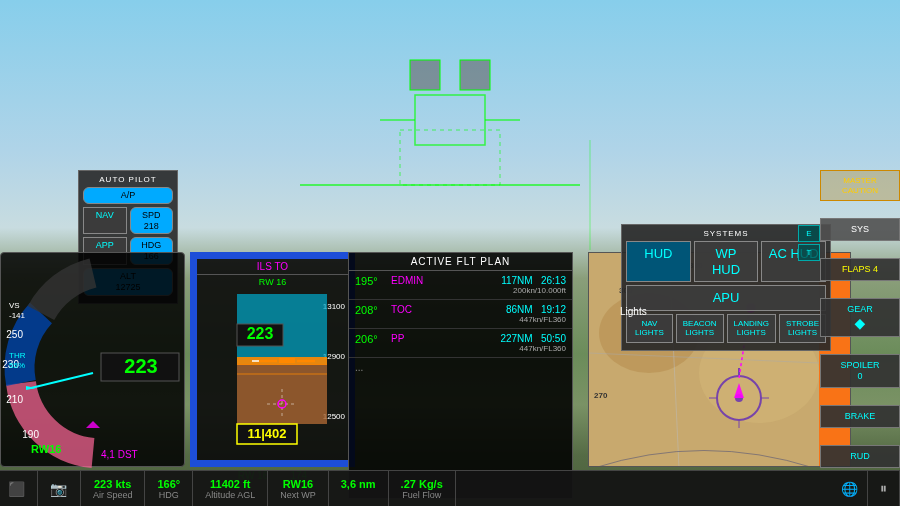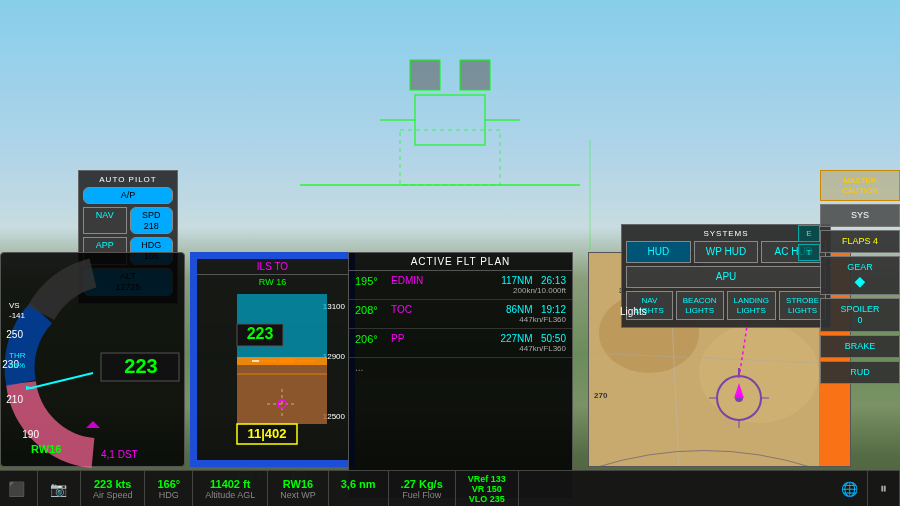--- a/index.html
+++ b/index.html
@@ -211,21 +211,21 @@
     }
     .sys-row {
       display: flex;
       gap: 3px;
       margin-bottom: 3px;
     }
     .sys-btn {
       background: rgba(60,60,60,0.9);
       border: 1px solid #888;
       color: #00ffff;
-      font-size: 10px;
+      font-size: 13px;
       text-align: center;
       padding: 4px 6px;
       cursor: pointer;
       flex: 1;
       line-height: 1.2;
     }
     .sys-btn.active {
       background: #005577;
     }
 
@@ -239,21 +239,21 @@
       z-index: 9;
     }
     .right-btn {
       background: rgba(50,50,50,0.92);
       border: 1px solid #777;
       color: #00ffff;
       font-size: 9px;
       text-align: center;
       padding: 5px 12px;
       cursor: pointer;
-      margin-bottom: 3px;
+      margin-bottom: 17px;
       line-height: 1.2;
     }
     .right-btn.yellow { color: #ffff00; }
     .right-btn.white { color: #fff; background: rgba(80,80,80,0.9); }
     .right-btn.master-caution {
       background: rgba(180,120,0,0.3);
       border-color: #cc8800;
       color: #ffcc00;
       font-size: 8px;
     }
@@ -550,25 +550,20 @@
     <span class="status-label">Next WP</span>
   </div>
   <div class="status-item">
     <span class="status-value">3,6 nm</span>
     <span class="status-label">&nbsp;</span>
   </div>
   <div class="status-item">
     <span class="status-value">.27 Kg/s</span>
     <span class="status-label">Fuel Flow</span>
   </div>
-  <div class="status-item">
-    <span class="status-value" style="font-size:9px;">VRef 133</span>
-    <span class="status-value" style="font-size:9px;">VR 150</span>
-    <span class="status-value" style="font-size:9px;">VLO 235</span>
-  </div>
 
   <div class="status-spacer"></div>
 
   <div class="status-item globe-area">
     <span class="status-icon">🌐</span>
   </div>
   <div class="status-item">
     <span class="status-icon">⏸</span>
   </div>
 </div>

